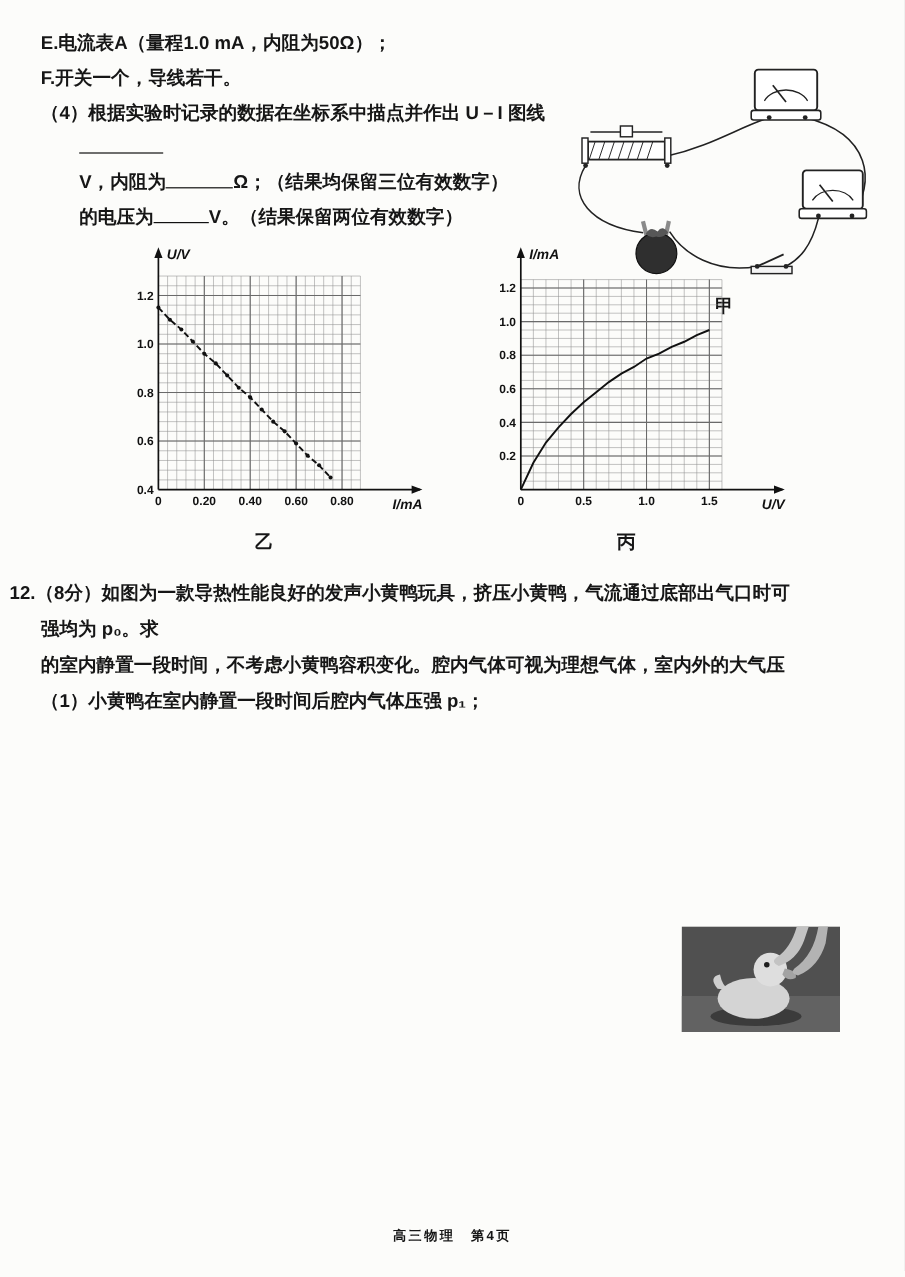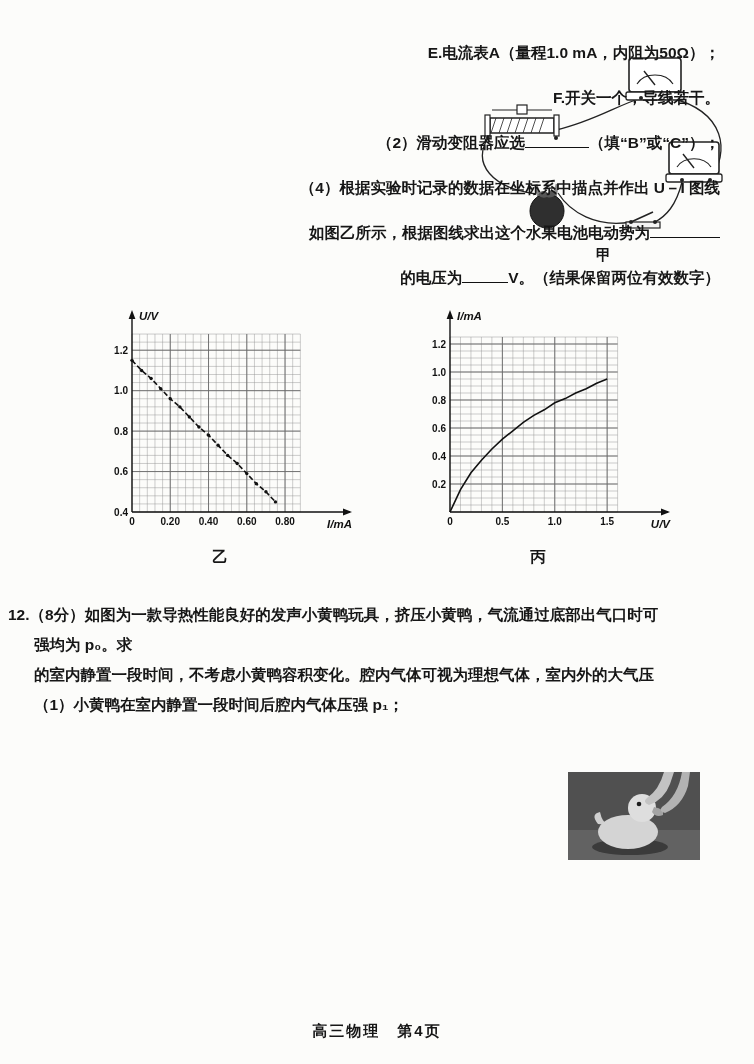--- a/index.html
+++ b/index.html
@@ -2,33 +2,33 @@
 <html><head>
 <meta charset="utf-8">
 <style>
   html,body{margin:0;padding:0;background:#d9d9d9;}
   .page{
     width:754px;height:1064px;background:#fcfcfa;position:relative;
     font-family:"Liberation Sans","DejaVu Sans",sans-serif;
     color:#161616;overflow:hidden;margin:0 auto;
   }
   .content{position:absolute;left:0;top:0;width:754px;padding:22px 18px 0 34px;box-sizing:border-box;}
-  .ln{margin:16px;height:29px;line-height:29px;font-size:15.5px;font-weight:600;white-space:nowrap;text-align:right;}
+  .ln{margin:0;height:29px;line-height:29px;font-size:15.5px;font-weight:600;white-space:nowrap;}
   .ln2{margin:0;height:30px;line-height:30px;font-size:15.5px;font-weight:600;white-space:nowrap;}
   .ind{padding-left:32px;}
   .outdent{margin-left:-26px;}
   .blank{display:inline-block;border-bottom:1.4px solid #111;height:0.9em;}
   .w64{width:64px}.w70{width:70px}.w56{width:56px}.w46{width:46px}
   .circuit{position:absolute;left:474px;top:52px;width:272px;height:214px;margin:0;}
-  .charts-row{display:flex;gap:56px;margin:8px 0 0 58px;}
+  .charts-row{display:flex;gap:40px;margin:8px 0 0 58px;}
   .chart{margin:0;}
   .chart-cap{text-align:center;font-size:15.5px;font-weight:700;padding:0 46px 0 40px;height:20px;line-height:18px;}
   .duck{position:absolute;left:568px;top:772px;width:132px;height:88px;margin:0;}
-  .footer{position:absolute;left:0;top:1022px;width:754px;text-align:center;font-size:15px;font-weight:700;letter-spacing:2px;}
-  .q12{margin-top:32px;}
+  .footer{position:absolute;left:0;top:1022px;width:754px;text-align:center;font-size:11px;font-weight:700;letter-spacing:2px;}
+  .q12{margin-top:16px;}
   svg{display:block;}
 </style>
 </head>
 <body>
 
 <div class="page">
 
   <figure class="circuit">
     <svg viewBox="0 0 272 214" width="272" height="214">
 
@@ -90,24 +90,24 @@
       </g>
       <text x="122" y="208" font-size="15" font-weight="bold" fill="#161616">甲</text>
     </svg>
   </figure>
 
   <div class="content">
     <p class="ln">E.电流表A（量程1.0 mA，内阻为50Ω）；</p>
     <p class="ln">F.开关一个，导线若干。</p>
 
 
-    <p class="ln"><span>（2）滑动变阻器应选</span><span class="blank w64"></span><span>（填“B”或“C”）；</span></p>
 
     <p class="ln">（4）根据实验时记录的数据在坐标系中描点并作出 U－I 图线</p>
-    <p class="ln ind"><span>如图乙所示，根据图线求出这个水果电池电动势为</span><span class="blank w70"></span></p>
+    <p class="ln ind"><span class="blank w70"></span></p>
+    <p class="ln ind"><span>V，内阻为</span><span class="blank w56"></span><span>Ω；（结果均保留三位有效数字）</span></p>
 
     <p class="ln ind"><span>的电压为</span><span class="blank w46"></span><span>V。（结果保留两位有效数字）</span></p>
 
     <div class="charts-row">
       <figure class="chart">
         <svg viewBox="0 0 262 240" width="262" height="240">
             <line x1="40" y1="204" x2="40" y2="26.04444444444445" stroke="#909090" stroke-width="0.45"></line>
             <line x1="47.65217391304348" y1="204" x2="47.65217391304348" y2="26.04444444444445" stroke="#909090" stroke-width="0.45"></line>
             <line x1="55.30434782608695" y1="204" x2="55.30434782608695" y2="26.04444444444445" stroke="#909090" stroke-width="0.45"></line>
             <line x1="62.95652173913044" y1="204" x2="62.95652173913044" y2="26.04444444444445" stroke="#909090" stroke-width="0.45"></line>

